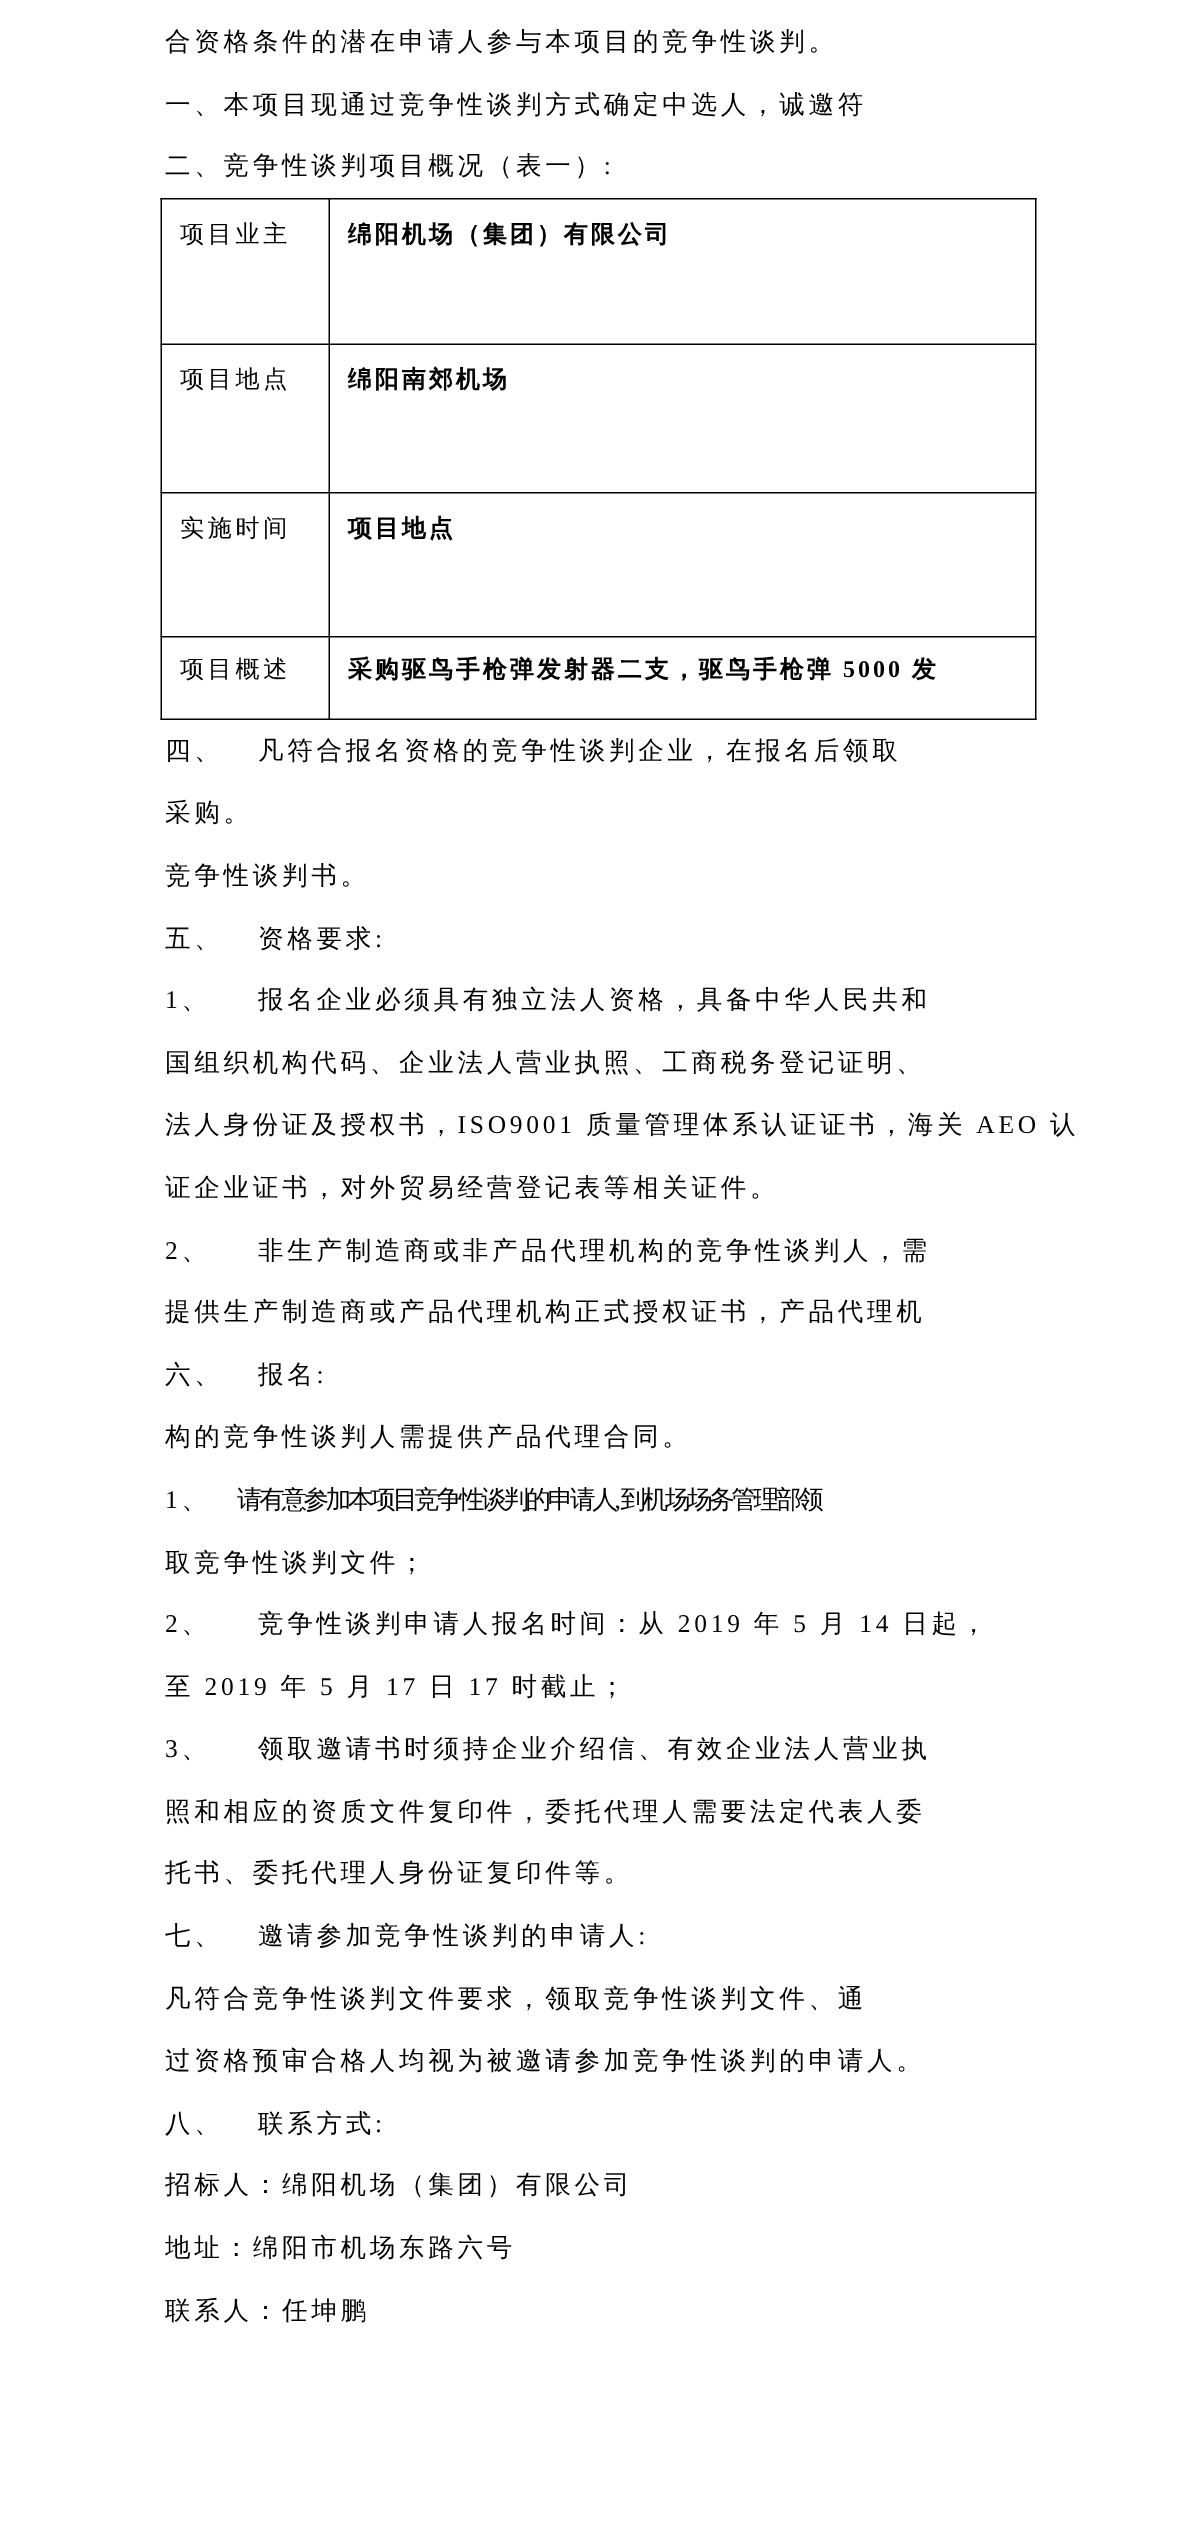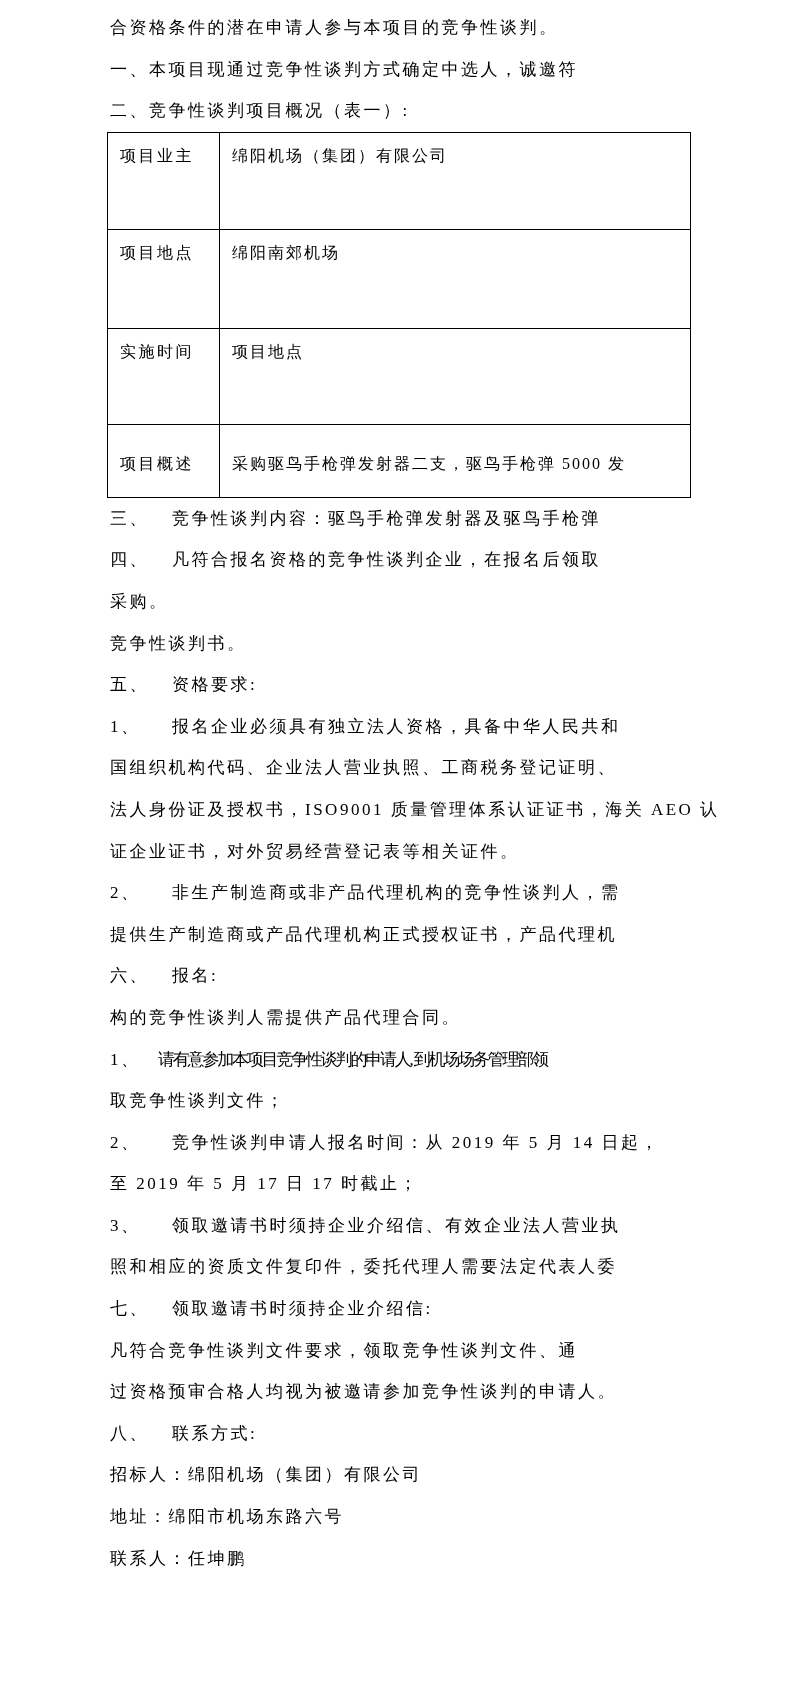--- a/index.html
+++ b/index.html
@@ -32,26 +32,26 @@
   }
   table.info td{
     border:1.5px solid var(--line,#000000);
     vertical-align:top;
     padding:13px 6px 0 12px;
     font-size:16px;
     white-space:nowrap;
     overflow:hidden;
   }
   td.tlabel{width:93px;letter-spacing:2.5px;}
-  td.tvalue{letter-spacing:2px;padding-left:14px;}
+  td.tvalue{letter-spacing:2px;padding-left:14px;font-weight:bold;}
   tr.r0 td{height:83px;}
   tr.r1 td{height:85px;}
   tr.r2 td{height:85px;}
   tr.r3 td{height:82px;}
-  tr.r4 td{height:43px;padding-top:29px;}
+  tr.r4 td{height:43px;padding-top:11px;}
 </style>
 </head>
 <body style="--bg: #ffffff; --ink: #000000; --line: #000000;">
 
 <div class="doc">
   <div id="before-table">
   <div class="line"><span class="ltext">合资格条件的潜在申请人参与本项目的竞争性谈判。</span></div>
 
   <div class="line"><span class="ltext">一、本项目现通过竞争性谈判方式确定中选人，诚邀符</span></div>
 
@@ -75,21 +75,20 @@
     <td class="tvalue">项目地点</td>
   </tr>
 
   <tr class="r4">
     <td class="tlabel">项目概述</td>
     <td class="tvalue">采购驱鸟手枪弹发射器二支，驱鸟手枪弹 5000 发</td>
   </tr>
 </tbody>
   </table>
   <div id="after-table">
-  <div class="line"><span class="prefix">三、</span><span class="ltext">竞争性谈判内容：驱鸟手枪弹发射器及驱鸟手枪弹</span></div>
 
   <div class="line"><span class="prefix">四、</span><span class="ltext">凡符合报名资格的竞争性谈判企业，在报名后领取</span></div>
 
   <div class="line"><span class="ltext">采购。</span></div>
 
   <div class="line"><span class="ltext">竞争性谈判书。</span></div>
 
   <div class="line"><span class="prefix">五、</span><span class="ltext">资格要求:</span></div>
 
   <div class="line"><span class="prefix">1、</span><span class="ltext">报名企业必须具有独立法人资格，具备中华人民共和</span></div>
@@ -113,22 +112,23 @@
   <div class="line"><span class="ltext">取竞争性谈判文件；</span></div>
 
   <div class="line"><span class="prefix">2、</span><span class="ltext">竞争性谈判申请人报名时间：从 2019 年 5 月 14 日起，</span></div>
 
   <div class="line"><span class="ltext">至 2019 年 5 月 17 日 17 时截止；</span></div>
 
   <div class="line"><span class="prefix">3、</span><span class="ltext">领取邀请书时须持企业介绍信、有效企业法人营业执</span></div>
 
   <div class="line"><span class="ltext">照和相应的资质文件复印件，委托代理人需要法定代表人委</span></div>
 
+  <div class="line"><span class="ltext">托书、委托代理人身份证复印件等。</span></div>
 
-  <div class="line"><span class="prefix">七、</span><span class="ltext">领取邀请书时须持企业介绍信:</span></div>
+  <div class="line"><span class="prefix">七、</span><span class="ltext">邀请参加竞争性谈判的申请人:</span></div>
 
   <div class="line"><span class="ltext">凡符合竞争性谈判文件要求，领取竞争性谈判文件、通</span></div>
 
   <div class="line"><span class="ltext">过资格预审合格人均视为被邀请参加竞争性谈判的申请人。</span></div>
 
   <div class="line"><span class="prefix">八、</span><span class="ltext">联系方式:</span></div>
 
   <div class="line"><span class="ltext">招标人：绵阳机场（集团）有限公司</span></div>
 
   <div class="line"><span class="ltext">地址：绵阳市机场东路六号</span></div>

